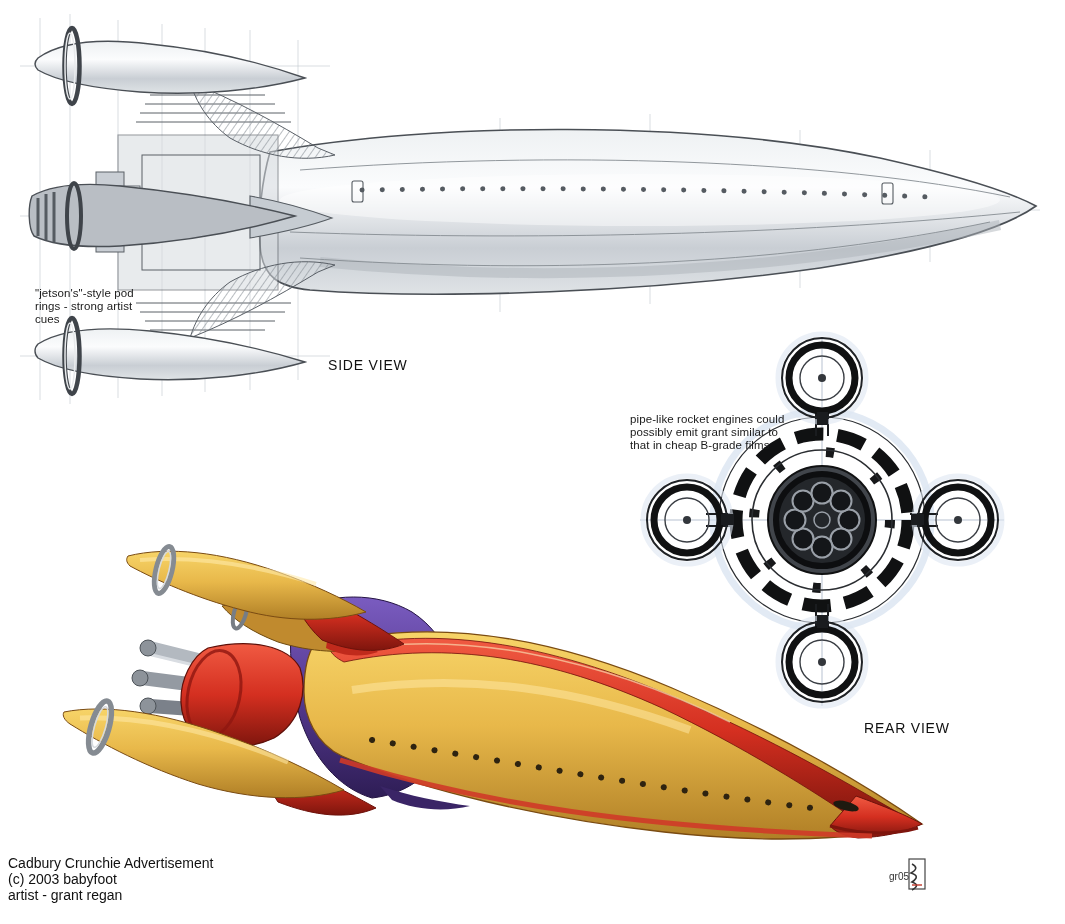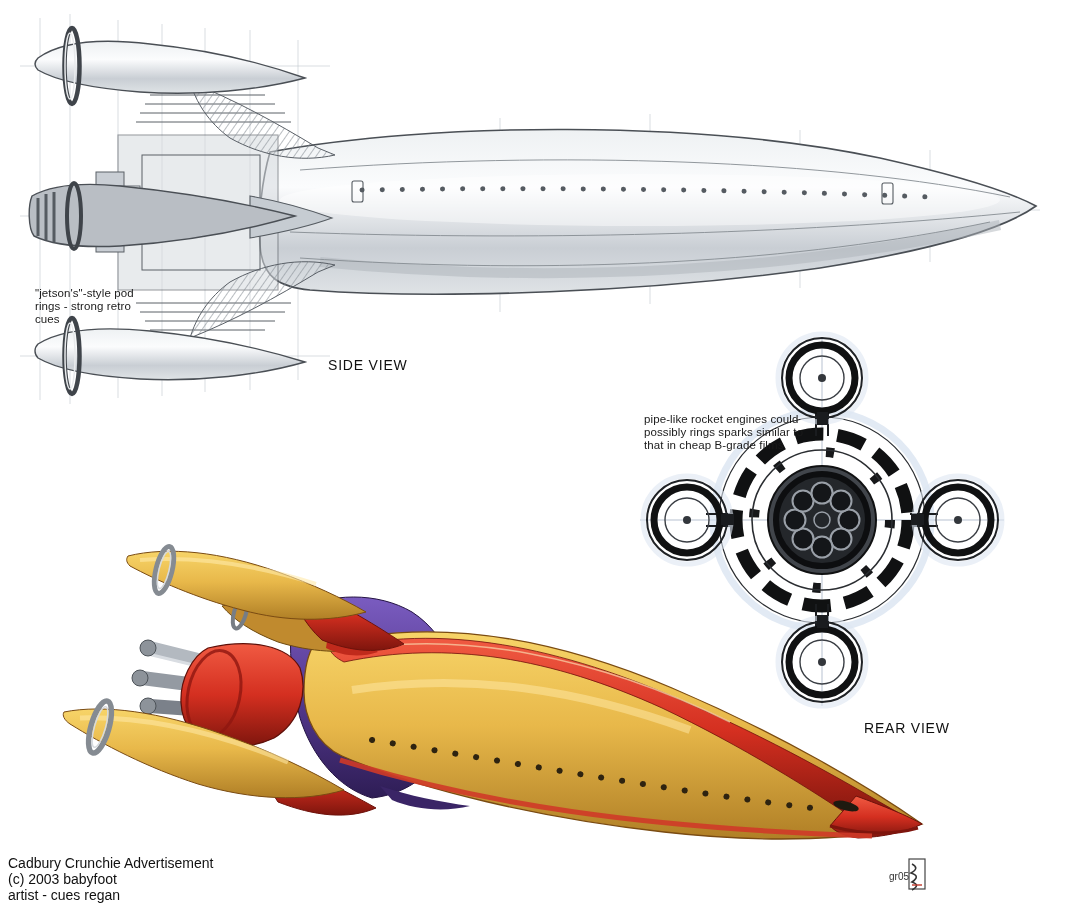--- a/index.html
+++ b/index.html
@@ -292,35 +292,35 @@
 
     <g>
       <rect x="909" y="859" width="16" height="30" fill="#ffffff" stroke="#444" stroke-width="1.2"></rect>
       <path d="M 912,864 q 8,4 -1,9 q 10,3 1,9 q 9,3 0,8" fill="none" stroke="#333" stroke-width="1.6"></path>
       <line x1="912" y1="885" x2="922" y2="885" stroke="#c0392b" stroke-width="1.4"></line>
     </g>
   </svg>
 
   <div class="note" style="left:35px;top:287px;width:115px;">
     <span>"jetson's"-style pod</span>
-    <span>rings - strong retro</span>
+    <span>rings - strong artist</span>
     <span>cues</span>
   </div>
 
   <div class="view-label" style="left:328px;top:357px;">SIDE VIEW</div>
 
-  <div class="note" style="left:630px;top:413px;width:180px;margin-left:14px;">
+  <div class="note" style="left:630px;top:413px;width:180px;">
     <span>pipe-like rocket engines could</span>
-    <span>possibly rings sparks similar to</span>
+    <span>possibly emit grant similar to</span>
     <span>that in cheap B-grade films</span>
   </div>
 
   <div class="view-label" style="left:864px;top:681px;margin-top:39px;">REAR VIEW</div>
 
   <div class="credits">
     <div>Cadbury Crunchie Advertisement</div>
     <div>(c) 2003 babyfoot</div>
-    <div>artist - cues regan</div>
+    <div>artist - grant regan</div>
   </div>
 
   <div class="sig-text">gr05</div>
 
 </div>
 
 </body></html>

